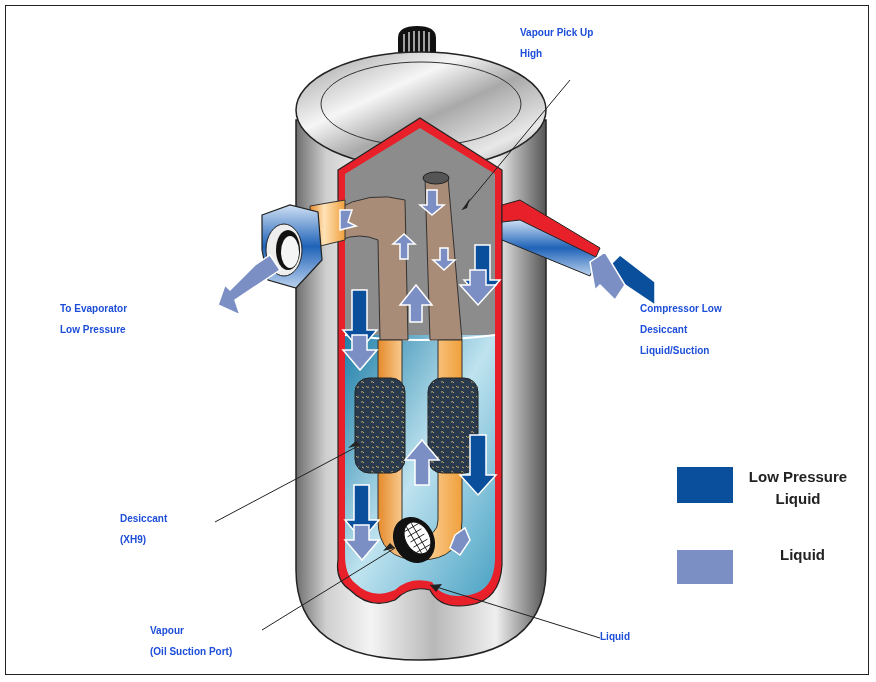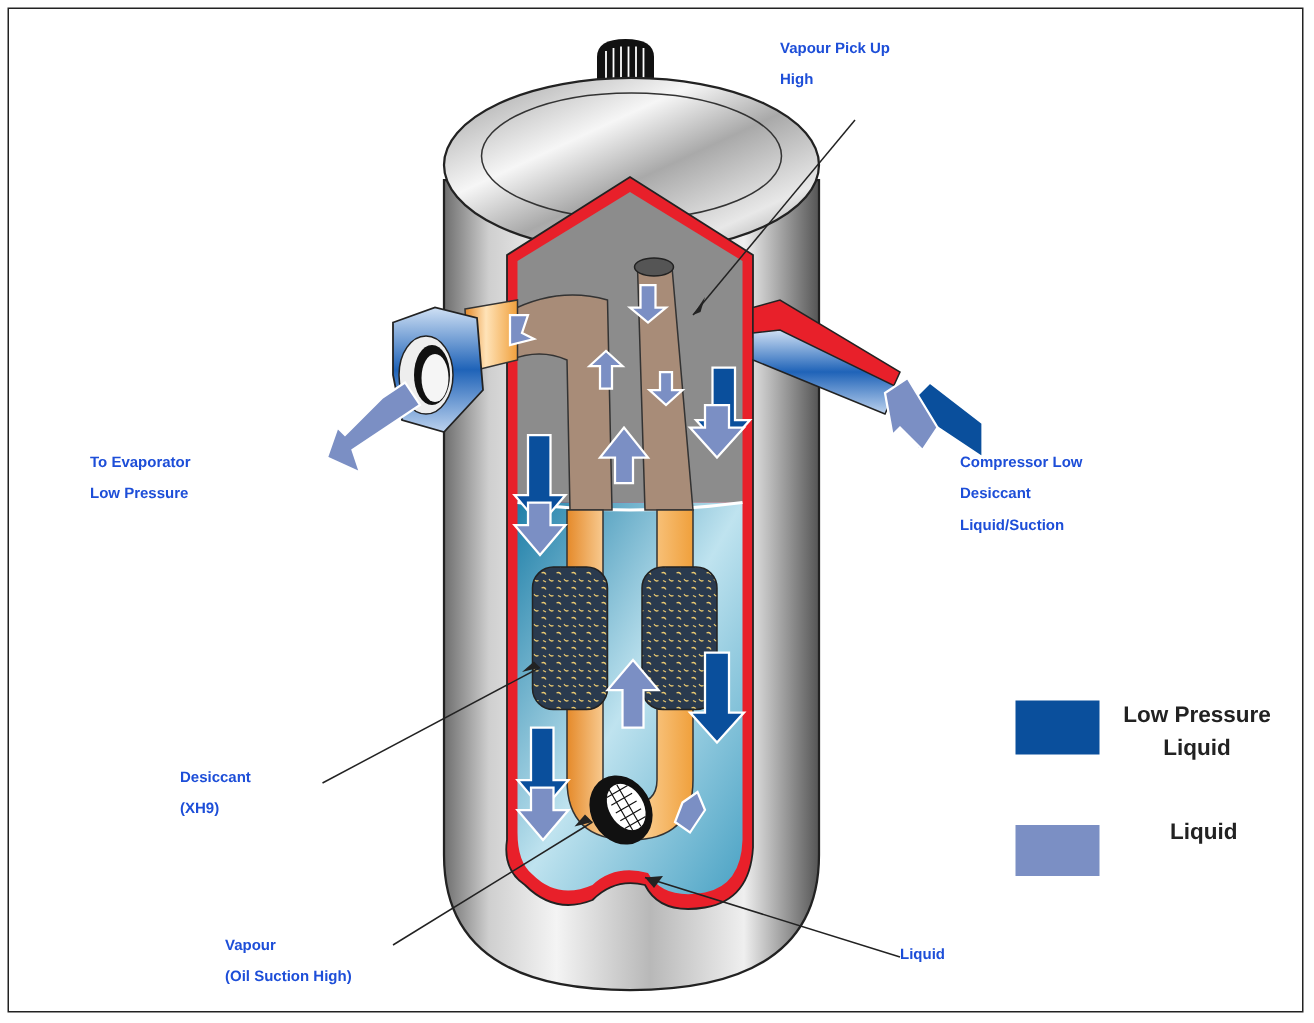--- a/index.html
+++ b/index.html
@@ -158,21 +158,21 @@
   <span>Liquid/Suction</span>
 </div>
 
 <div class="label" style="left:120px; top:508px; width:100px;">
   <span>Desiccant</span>
   <span>(XH9)</span>
 </div>
 
 <div class="label" style="left:150px; top:620px; width:170px;">
   <span>Vapour</span>
-  <span>(Oil Suction High)</span>
+  <span>(Oil Suction Port)</span>
 </div>
 
 <div class="label" style="left:600px; top:626px; width:70px;">
   <span>Liquid</span>
 </div>
 
 <div class="legend-swatch" style="left:677px; top:467px; background:#0a4f9c;"></div>
 <div class="legend-label" style="left:738px; top:466px; width:120px;">
   <span>Low Pressure</span>
   <span>Liquid</span>

